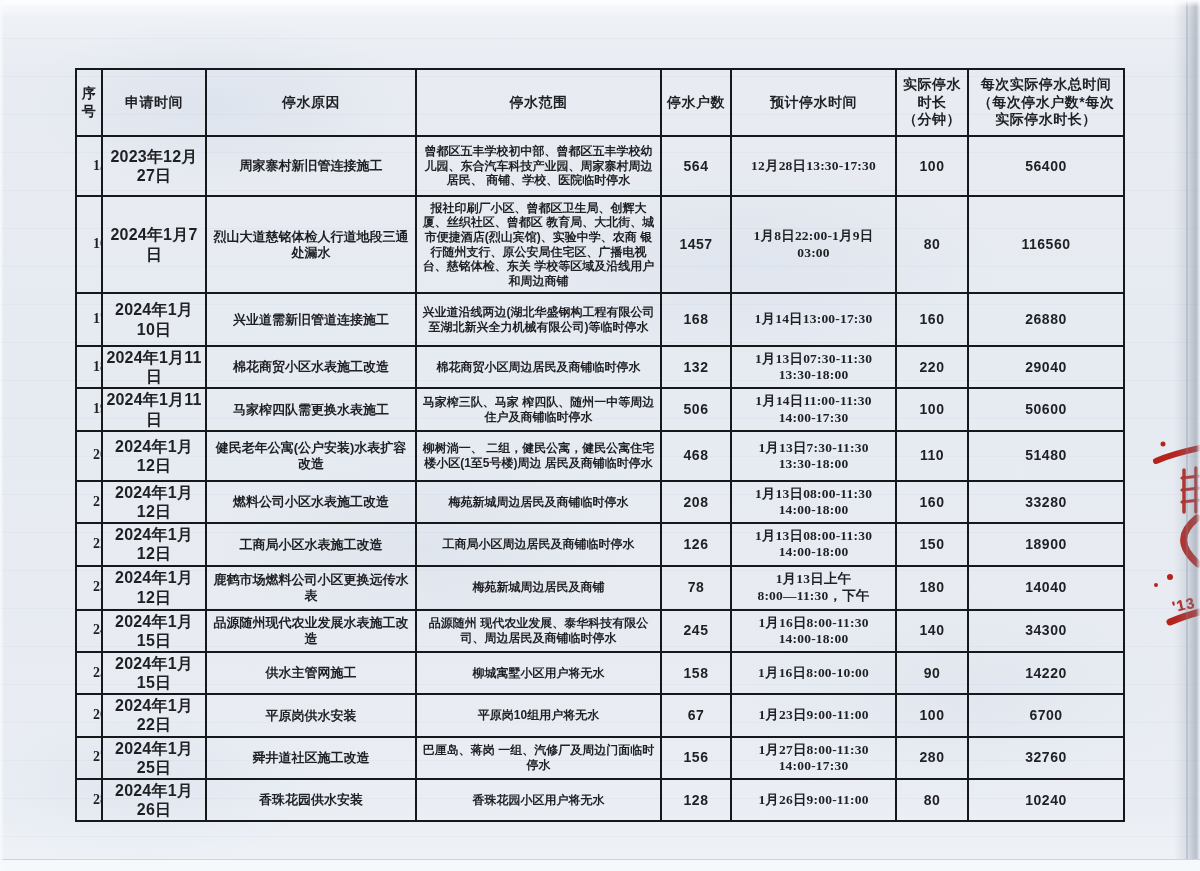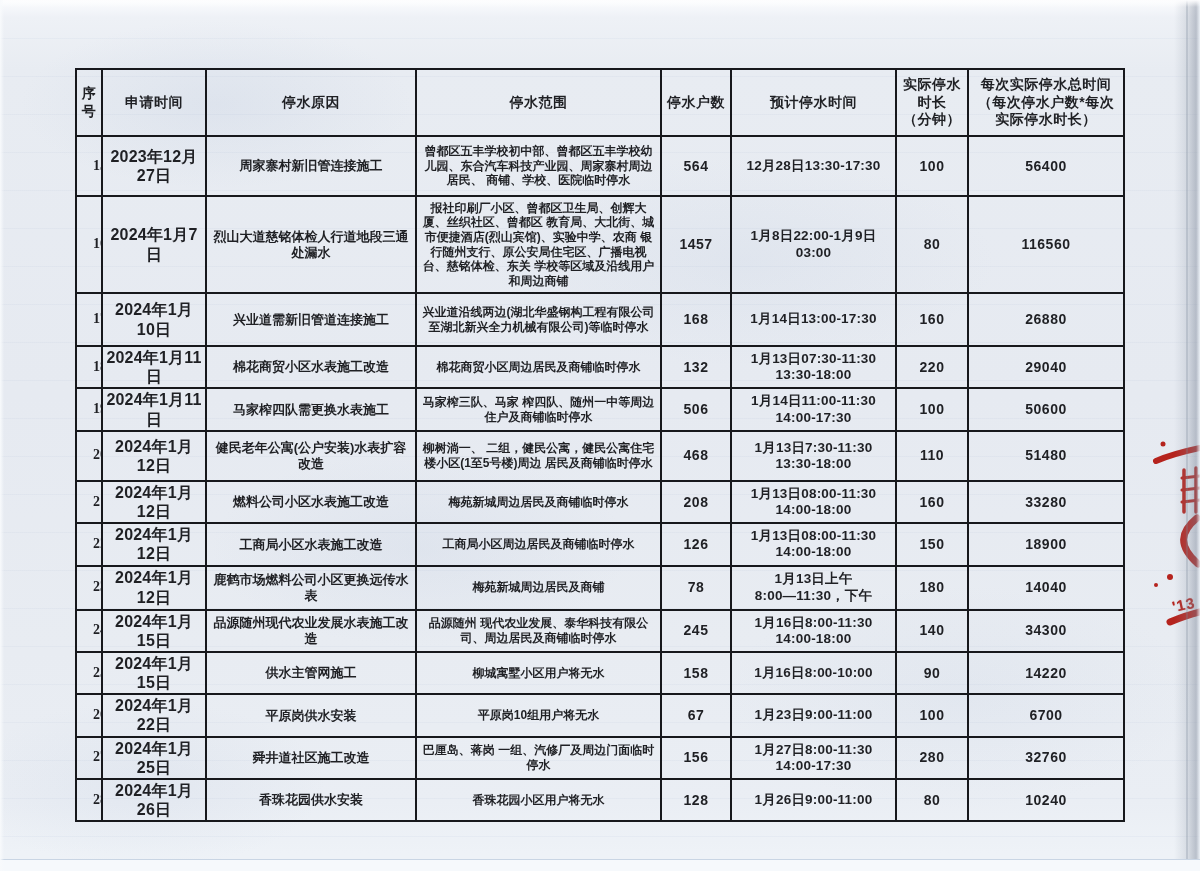--- a/index.html
+++ b/index.html
@@ -74,21 +74,21 @@
     letter-spacing:.5px;
   }
   td{
     font-size:13.5px;font-weight:600;line-height:1.2;
   }
   td.col-no{font-size:14px;padding:1px 16px;font-family:Liberation Serif, serif;}
   td.col-date{font-size:16px;letter-spacing:.2px;}
   td.col-reason{font-size:13px;}
   td.col-scope{font-size:12px;line-height:1.22;}
   td.col-households,td.col-duration,td.col-total{font-size:14px;letter-spacing:.5px;}
-  td.col-planned{font-size:13.5px;letter-spacing:.2px;}
+  td.col-planned{font-size:13.5px;letter-spacing:.2px;font-family:Liberation Serif, serif;}
 
   
   .red-marks{position:absolute;left:0;top:0;pointer-events:none;}
   .red-note{
     position:absolute;left:1172px;top:596px;
     color:#b5231d;font-weight:700;font-size:15px;
     transform:rotate(-12deg);
     letter-spacing:1px;
     text-shadow:0 0 1px rgba(181,35,29,.5);
   }

